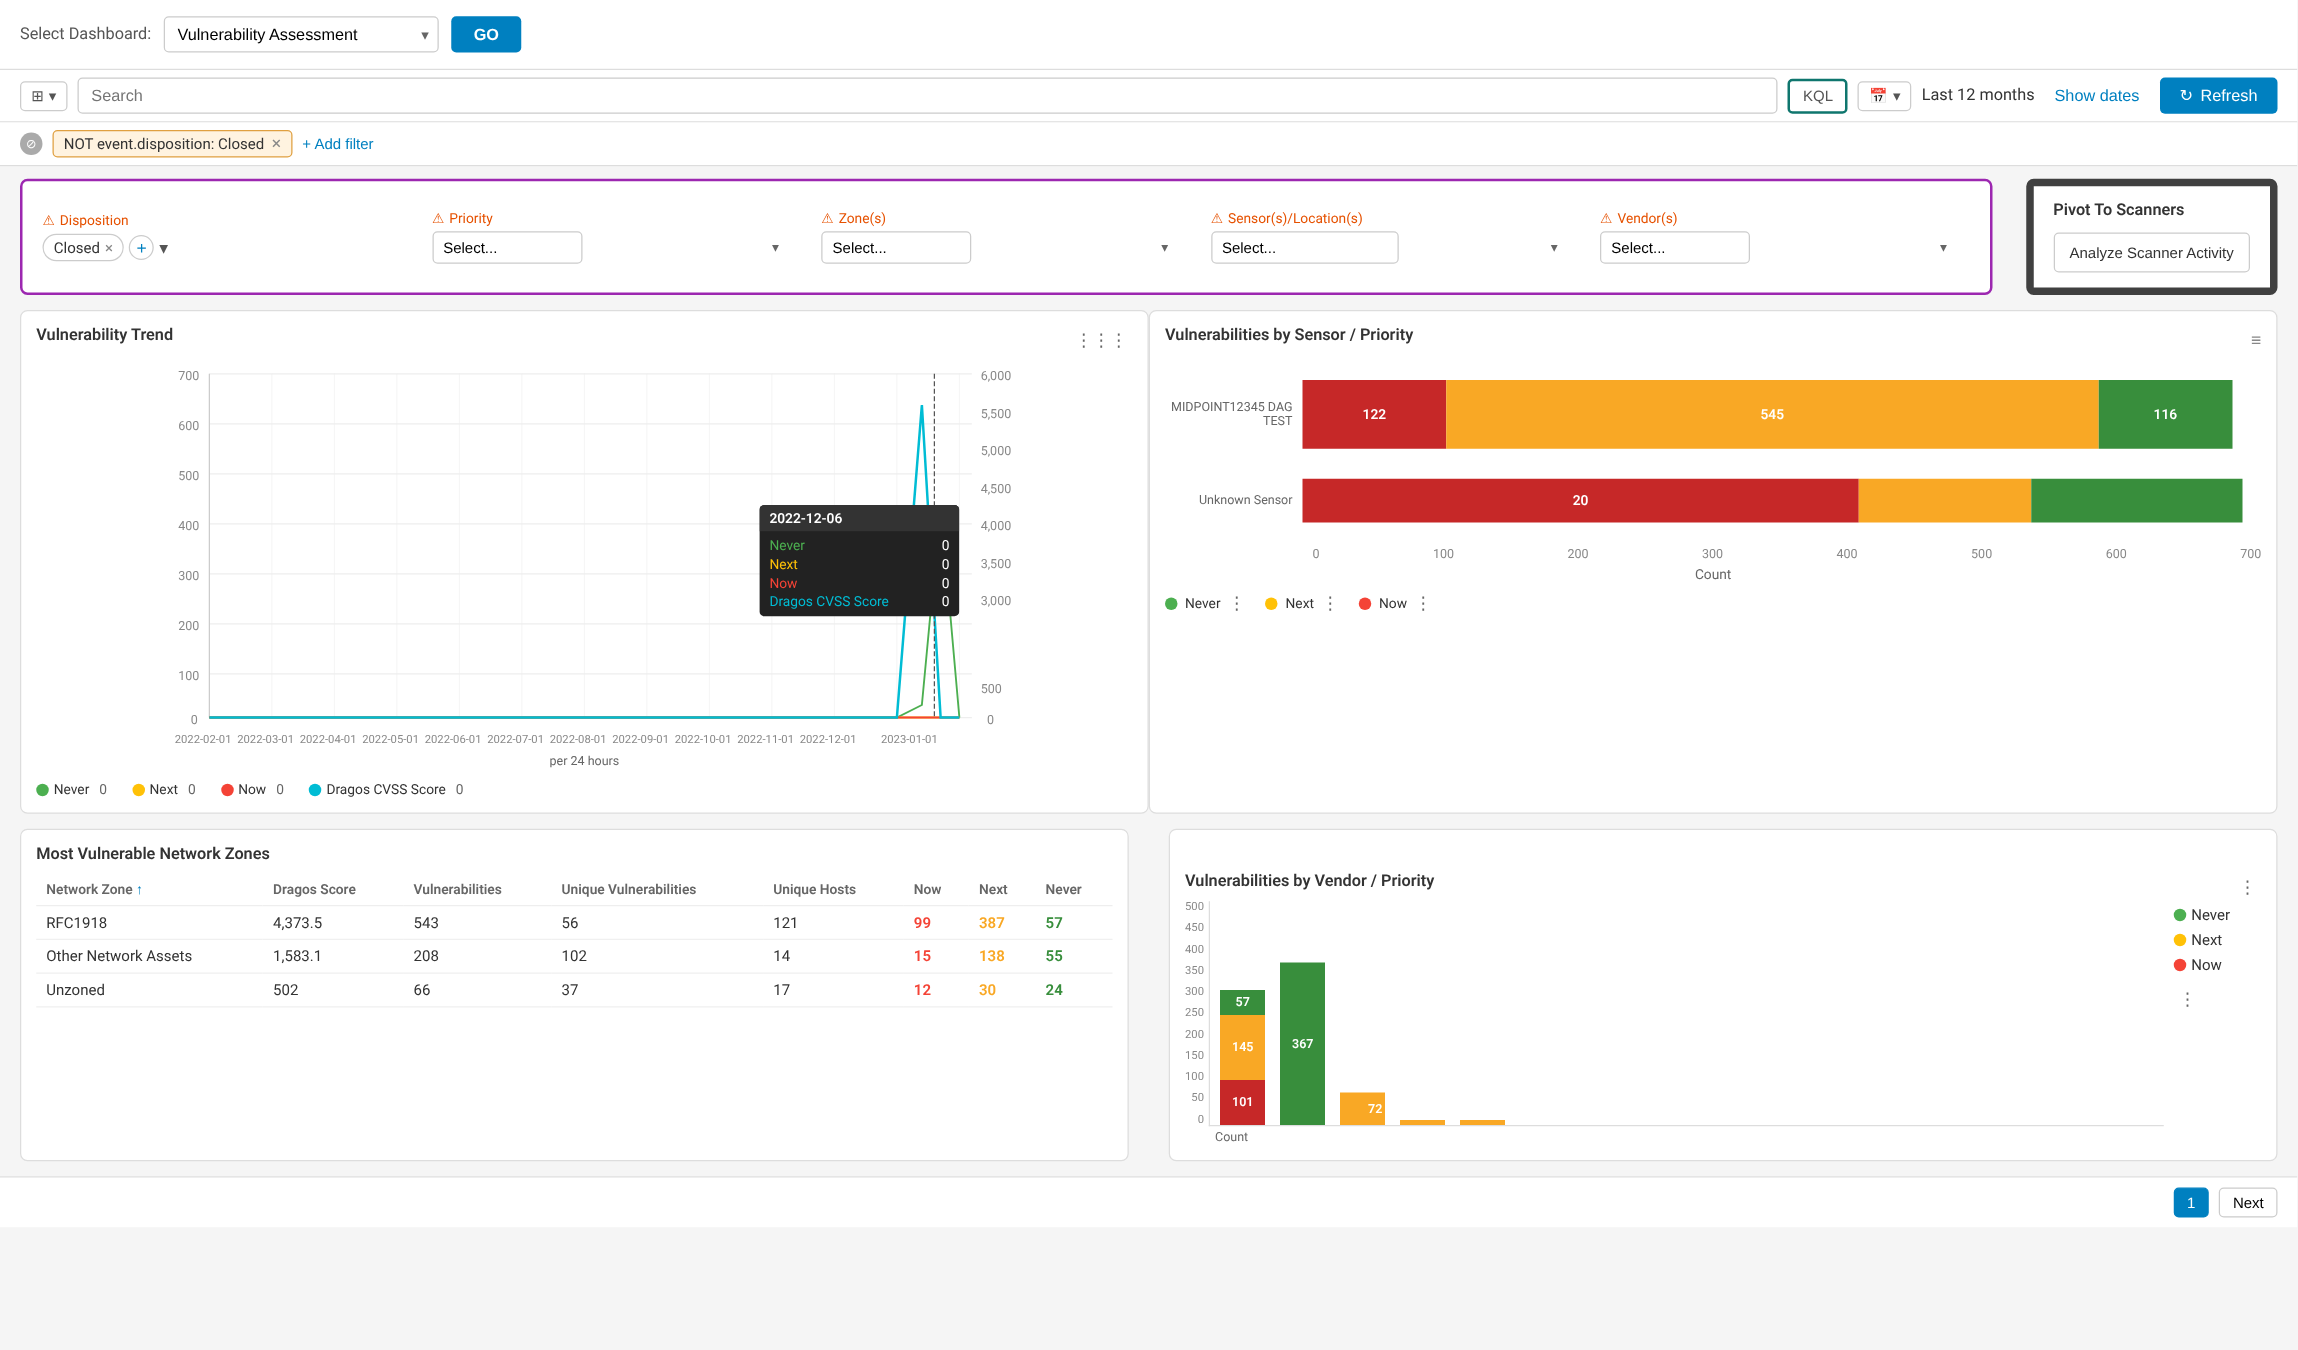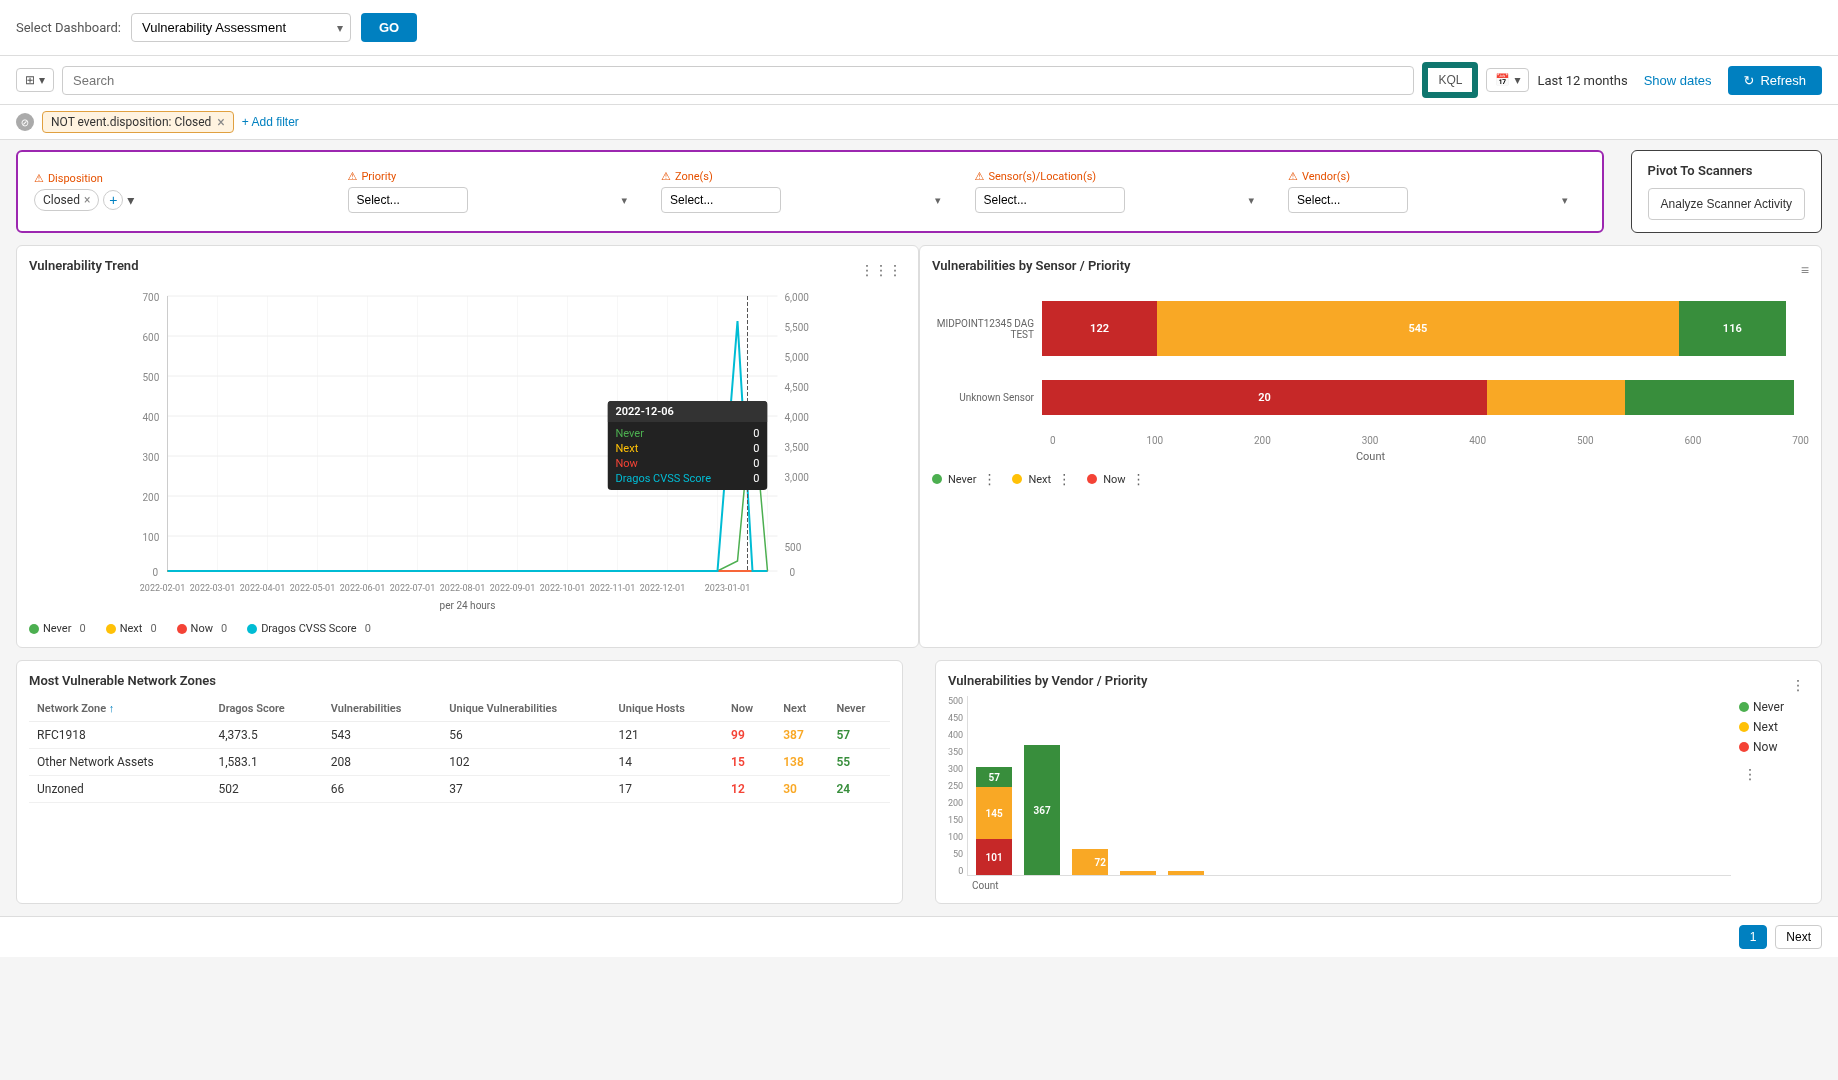--- a/index.html
+++ b/index.html
@@ -8,21 +8,21 @@
     .top-bar { display: flex; align-items: center; padding: 8px 16px; background: #fff; border-bottom: 1px solid #ddd; height: 56px; }
     .top-bar-label { font-size: 13px; color: #555; margin-right: 10px; white-space: nowrap; }
     .dashboard-select { border: 1px solid #ccc; border-radius: 4px; padding: 6px 28px 6px 10px; font-size: 13px; background: #fff; appearance: none; min-width: 220px; cursor: pointer; }
     .dashboard-select-wrapper { position: relative; margin-right: 10px; }
     .dashboard-select-wrapper::after { content: '▾'; position: absolute; right: 8px; top: 50%; transform: translateY(-50%); pointer-events: none; color: #666; }
     .go-btn { background: #0080c0; color: #fff; border: none; border-radius: 4px; padding: 7px 18px; font-size: 13px; font-weight: 600; cursor: pointer; }
 
     .search-bar { display: flex; align-items: center; padding: 6px 16px; background: #fff; border-bottom: 1px solid #ddd; gap: 8px; }
     .search-icon-btn { background: none; border: 1px solid #ccc; border-radius: 4px; padding: 4px 8px; cursor: pointer; display: flex; align-items: center; gap: 4px; color: #555; font-size: 12px; }
     .search-input { flex: 1; border: 1px solid #ccc; border-radius: 4px; padding: 6px 10px; font-size: 13px; }
-    .kql-btn { background: #fff; border: 6px solid #0f766e; border-radius: 4px; padding: 5px 10px; font-size: 12px; cursor: pointer; color: #555; }
+    .kql-btn { background: #fff; border: 2px solid #0f766e; border-radius: 4px; padding: 5px 10px; font-size: 12px; cursor: pointer; color: #555; }
     .calendar-btn { background: none; border: 1px solid #ccc; border-radius: 4px; padding: 4px 8px; cursor: pointer; display: flex; align-items: center; gap: 4px; color: #555; font-size: 12px; }
     .time-range { font-size: 13px; color: #333; }
     .show-dates-btn { background: none; border: none; color: #0080c0; font-size: 13px; cursor: pointer; padding: 0 8px; }
     .refresh-btn { background: #0080c0; color: #fff; border: none; border-radius: 4px; padding: 7px 16px; font-size: 13px; cursor: pointer; display: flex; align-items: center; gap: 6px; }
 
     .filter-bar { display: flex; align-items: center; padding: 6px 16px; background: #fff; border-bottom: 1px solid #ddd; gap: 8px; }
     .filter-icon { width: 18px; height: 18px; border-radius: 50%; background: #aaa; display: flex; align-items: center; justify-content: center; color: #fff; font-size: 10px; cursor: pointer; }
     .filter-tag { background: #fff3e0; border: 1px solid #e0a040; border-radius: 4px; padding: 3px 8px; font-size: 12px; display: flex; align-items: center; gap: 6px; }
     .filter-tag .close { cursor: pointer; color: #888; font-size: 14px; line-height: 1; }
     .add-filter-btn { background: none; border: none; color: #0080c0; font-size: 12px; cursor: pointer; }
@@ -36,21 +36,21 @@
     .filter-add-btn { background: none; border: 1px solid #ccc; border-radius: 50%; width: 20px; height: 20px; font-size: 14px; cursor: pointer; display: flex; align-items: center; justify-content: center; color: #0080c0; }
     .filter-chevron { background: none; border: none; cursor: pointer; color: #555; font-size: 14px; }
     .filter-select { border: 1px solid #ccc; border-radius: 4px; padding: 5px 24px 5px 8px; font-size: 12px; appearance: none; background: #fff; min-width: 120px; cursor: pointer; }
     .filter-select-container { position: relative; display: flex; align-items: center; }
     .filter-select-container::after { content: '▾'; position: absolute; right: 6px; top: 50%; transform: translateY(-50%); pointer-events: none; color: #666; font-size: 11px; }
     .pivot-title { font-size: 13px; font-weight: 600; margin-bottom: 10px; color: #333; }
     .pivot-btn { background: #fff; border: 1px solid #ccc; border-radius: 4px; padding: 8px 12px; font-size: 12px; cursor: pointer; width: 100%; text-align: center; color: #333; }
 
     .filters-and-pivot { display: flex; align-items: stretch; padding: 0 16px; gap: 27px; margin-top: 10px; }
     .filters-panel-inner { flex: 1; border: 2px solid #9c27b0; border-radius: 6px; padding: 12px 16px; background: #fff; display: flex; align-items: center; gap: 16px; }
-    .pivot-panel { background: #fff; border: 1px solid #404040; border-radius: 6px; padding: 12px 16px; min-width: 190px; }
+    .pivot-panel { background: #fff; border: 6px solid #404040; border-radius: 6px; padding: 12px 16px; min-width: 190px; }
 
     .charts-row { display: flex; padding: 0 16px; margin-top: 12px; }
     .chart-panel { background: #fff; border: 1px solid #ddd; border-radius: 6px; padding: 12px; }
     .chart-panel.left { flex: 1; }
     .chart-panel.right { flex: 1; }
     .chart-title { font-size: 13px; font-weight: 600; margin-bottom: 8px; color: #333; }
 
     .bottom-row { display: flex; gap: 32px; padding: 0 16px; margin-top: 12px; margin-bottom: 12px; }
     .table-panel { background: #fff; border: 1px solid #ddd; border-radius: 6px; padding: 12px; flex: 1; }
     .vendor-panel { background: #fff; border: 1px solid #ddd; border-radius: 6px; padding: 12px; flex: 1; }
@@ -406,21 +406,21 @@
           <td>17</td>
           <td class="now-val">12</td>
           <td class="next-val">30</td>
           <td class="never-val">24</td>
         </tr>
       </tbody>
     </table>
   </div>
 
   <div class="vendor-panel">
-    <div style="display:flex; justify-content:space-between; align-items:center;">
+    <div style="display:flex; justify-content:space-between; align-items:center;margin-top:22px;">
       <div class="chart-title">Vulnerabilities by Vendor / Priority</div>
       <span class="three-dots">⋮</span>
     </div>
     <div style="display:flex; gap:8px;">
 
       <div style="display:flex; align-items:stretch; flex:1;">
 
         <div style="display:flex; flex-direction:column; justify-content:space-between; align-items:flex-end; padding-right:4px; font-size:9px; color:#888; height:180px;">
           <span>500</span>
           <span>450</span>

